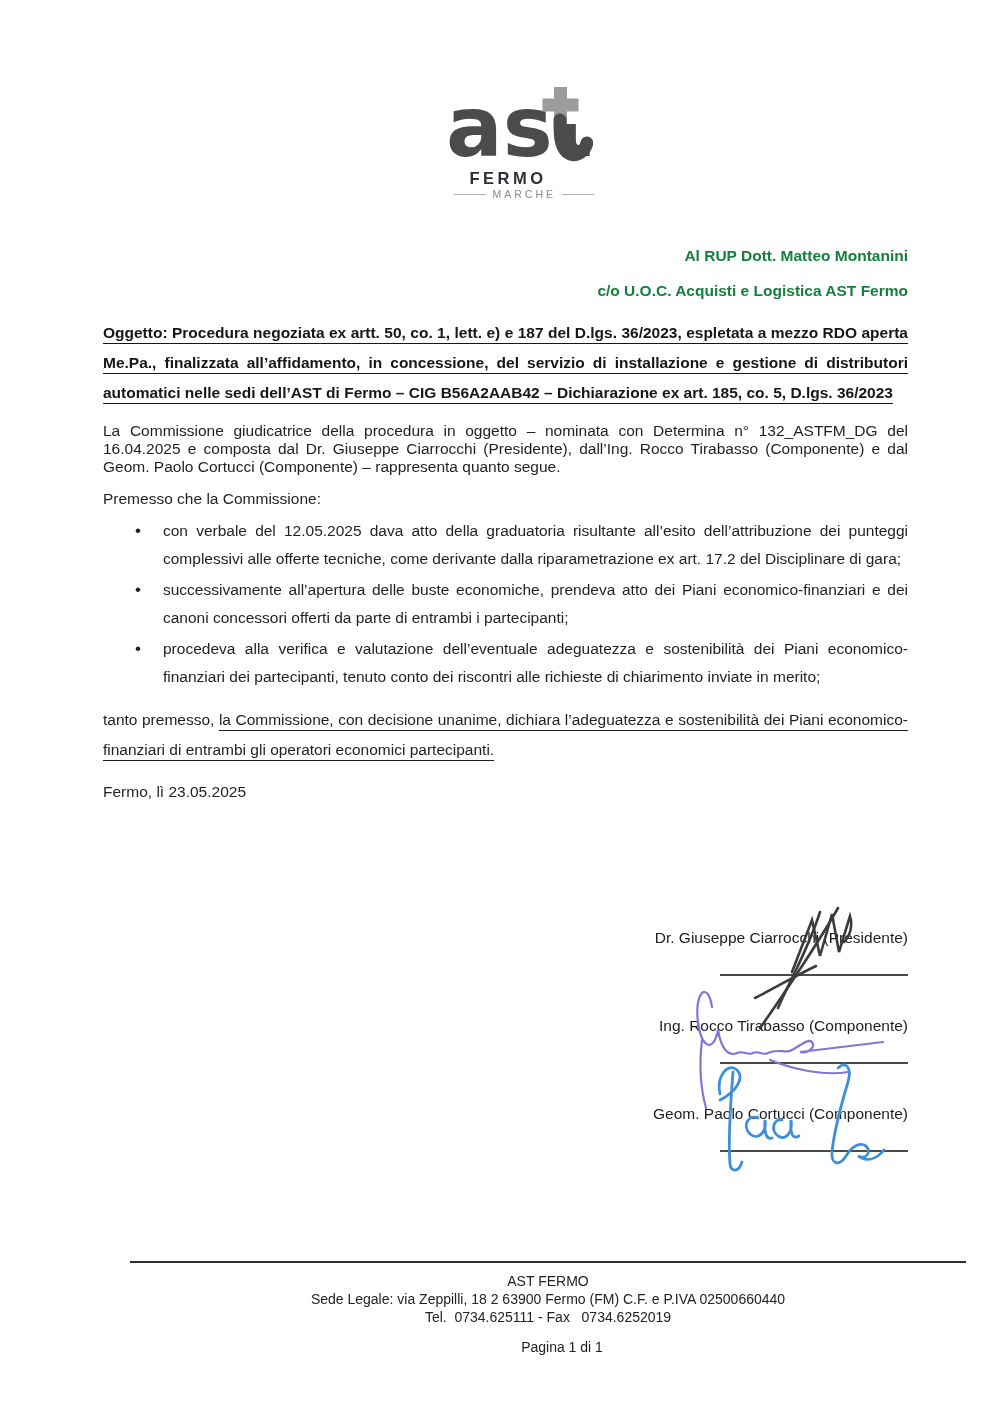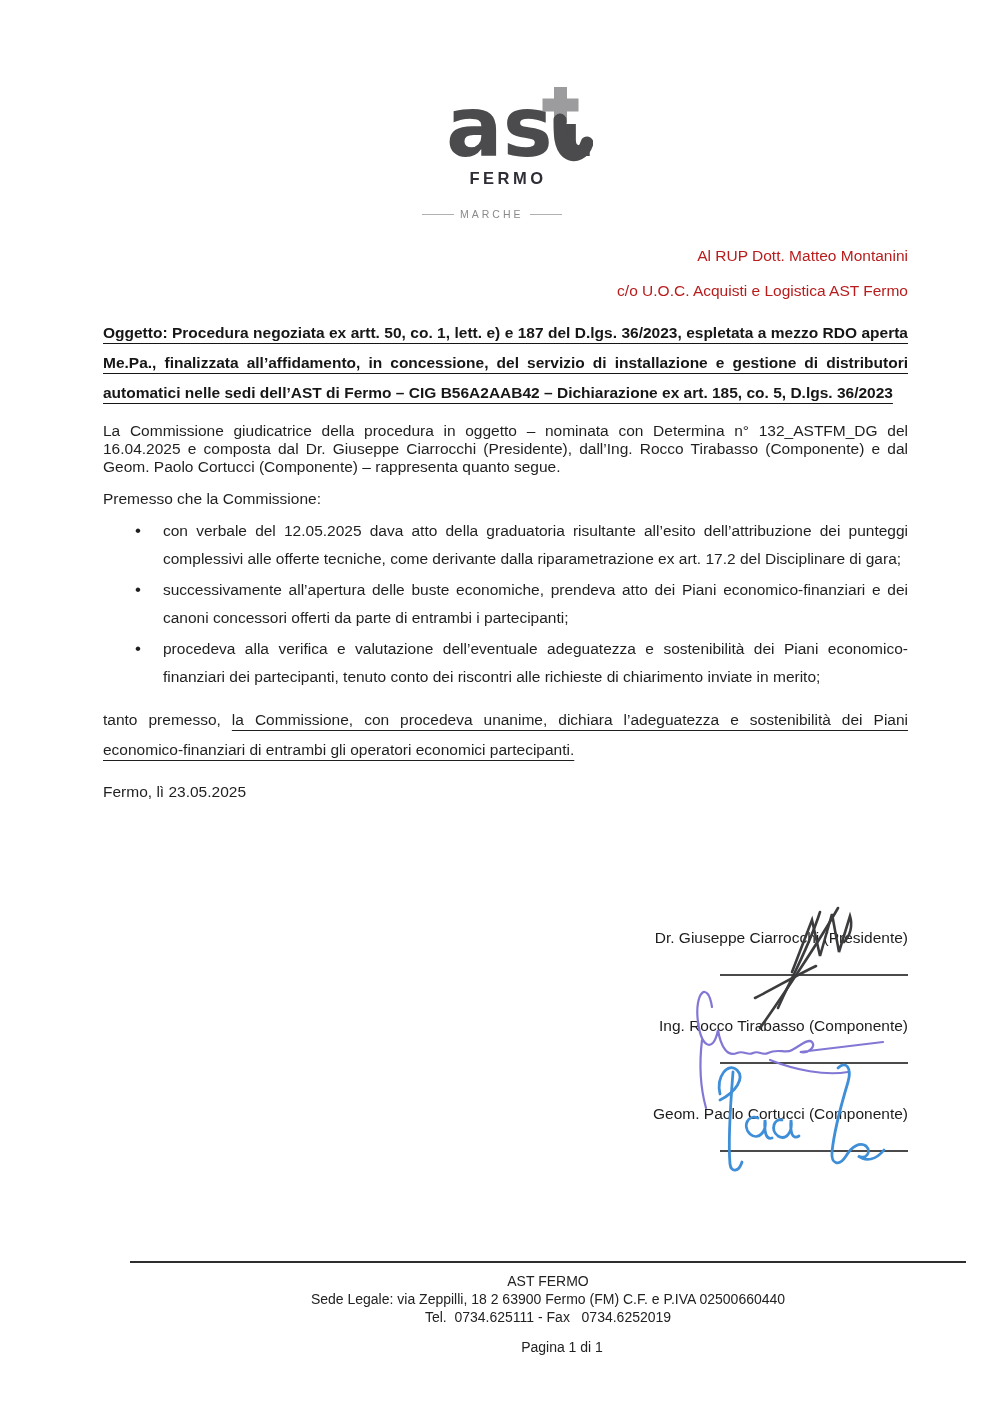--- a/index.html
+++ b/index.html
@@ -24,45 +24,45 @@
     text-align: center;
   }
   .logo-city {
     margin-top: 1px;
     font-size: 16.5px;
     font-weight: bold;
     letter-spacing: 3.5px;
     color: #2e2e36;
   }
   .logo-region-row {
-    margin-top: 20px;
+    margin-top: 0;
     display: flex;
     align-items: center;
-    justify-content: flex-start;
+    justify-content: flex-end;
     gap: 6px;
   }
   .logo-region-row .rule {
     width: 32px; height: 0;
     border-top: 1.5px solid #b0b0b0;
   }
   .logo-region {
     font-size: 10.5px;
     letter-spacing: 3px;
     color: #8a8a8a;
   }
 
   
   .recipient {
     position: absolute;
     top: 238px; right: 92px;
     text-align: right;
     font-size: 15.5px;
-    font-weight: normal;
+    font-weight: bold;
     line-height: 35px;
-    color: #b91c1c;
+    color: #15803d;
   }
 
   
   .body-col {
     position: absolute;
     left: 103px; top: 318px;
     width: 805px;
     font-size: 15.5px;
   }
   .subject {
@@ -188,21 +188,21 @@
     <p class="para">La Commissione giudicatrice della procedura in oggetto – nominata con Determina n° 132_ASTFM_DG del 16.04.2025 e composta dal Dr. Giuseppe Ciarrocchi (Presidente), dall’Ing. Rocco Tirabasso (Componente) e dal Geom. Paolo Cortucci (Componente) – rappresenta quanto segue.</p>
 
     <p class="premise">Premesso che la Commissione:</p>
 
     <ul class="bullets">
       <li><span>con verbale del 12.05.2025 dava atto della graduatoria risultante all’esito dell’attribuzione dei punteggi complessivi alle offerte tecniche, come derivante dalla riparametrazione ex art. 17.2 del Disciplinare di gara;</span></li>
       <li><span>successivamente all’apertura delle buste economiche, prendeva atto dei Piani economico-finanziari e dei canoni concessori offerti da parte di entrambi i partecipanti;</span></li>
       <li><span>procedeva alla verifica e valutazione dell’eventuale adeguatezza e sostenibilità dei Piani economico-finanziari dei partecipanti, tenuto conto dei riscontri alle richieste di chiarimento inviate in merito;</span></li>
     </ul>
 
-    <p class="conclusion"><span>tanto premesso, </span><span class="underlined">la Commissione, con procedeva unanime, dichiara l’adeguatezza e sostenibilità dei Piani economico-finanziari di entrambi gli operatori economici partecipanti.</span></p>
+    <p class="conclusion"><span>tanto premesso, </span><span class="underlined">la Commissione, con decisione unanime, dichiara l’adeguatezza e sostenibilità dei Piani economico-finanziari di entrambi gli operatori economici partecipanti.</span></p>
 
     <p class="dateline">Fermo, lì 23.05.2025</p>
   </div>
 
   <div class="sig-block">
     <div class="sig-entry">
       <div class="sig-label">Dr. Giuseppe Ciarrocchi (Presidente)</div>
       <div class="sig-line"></div>
     </div>
     <div class="sig-entry">

